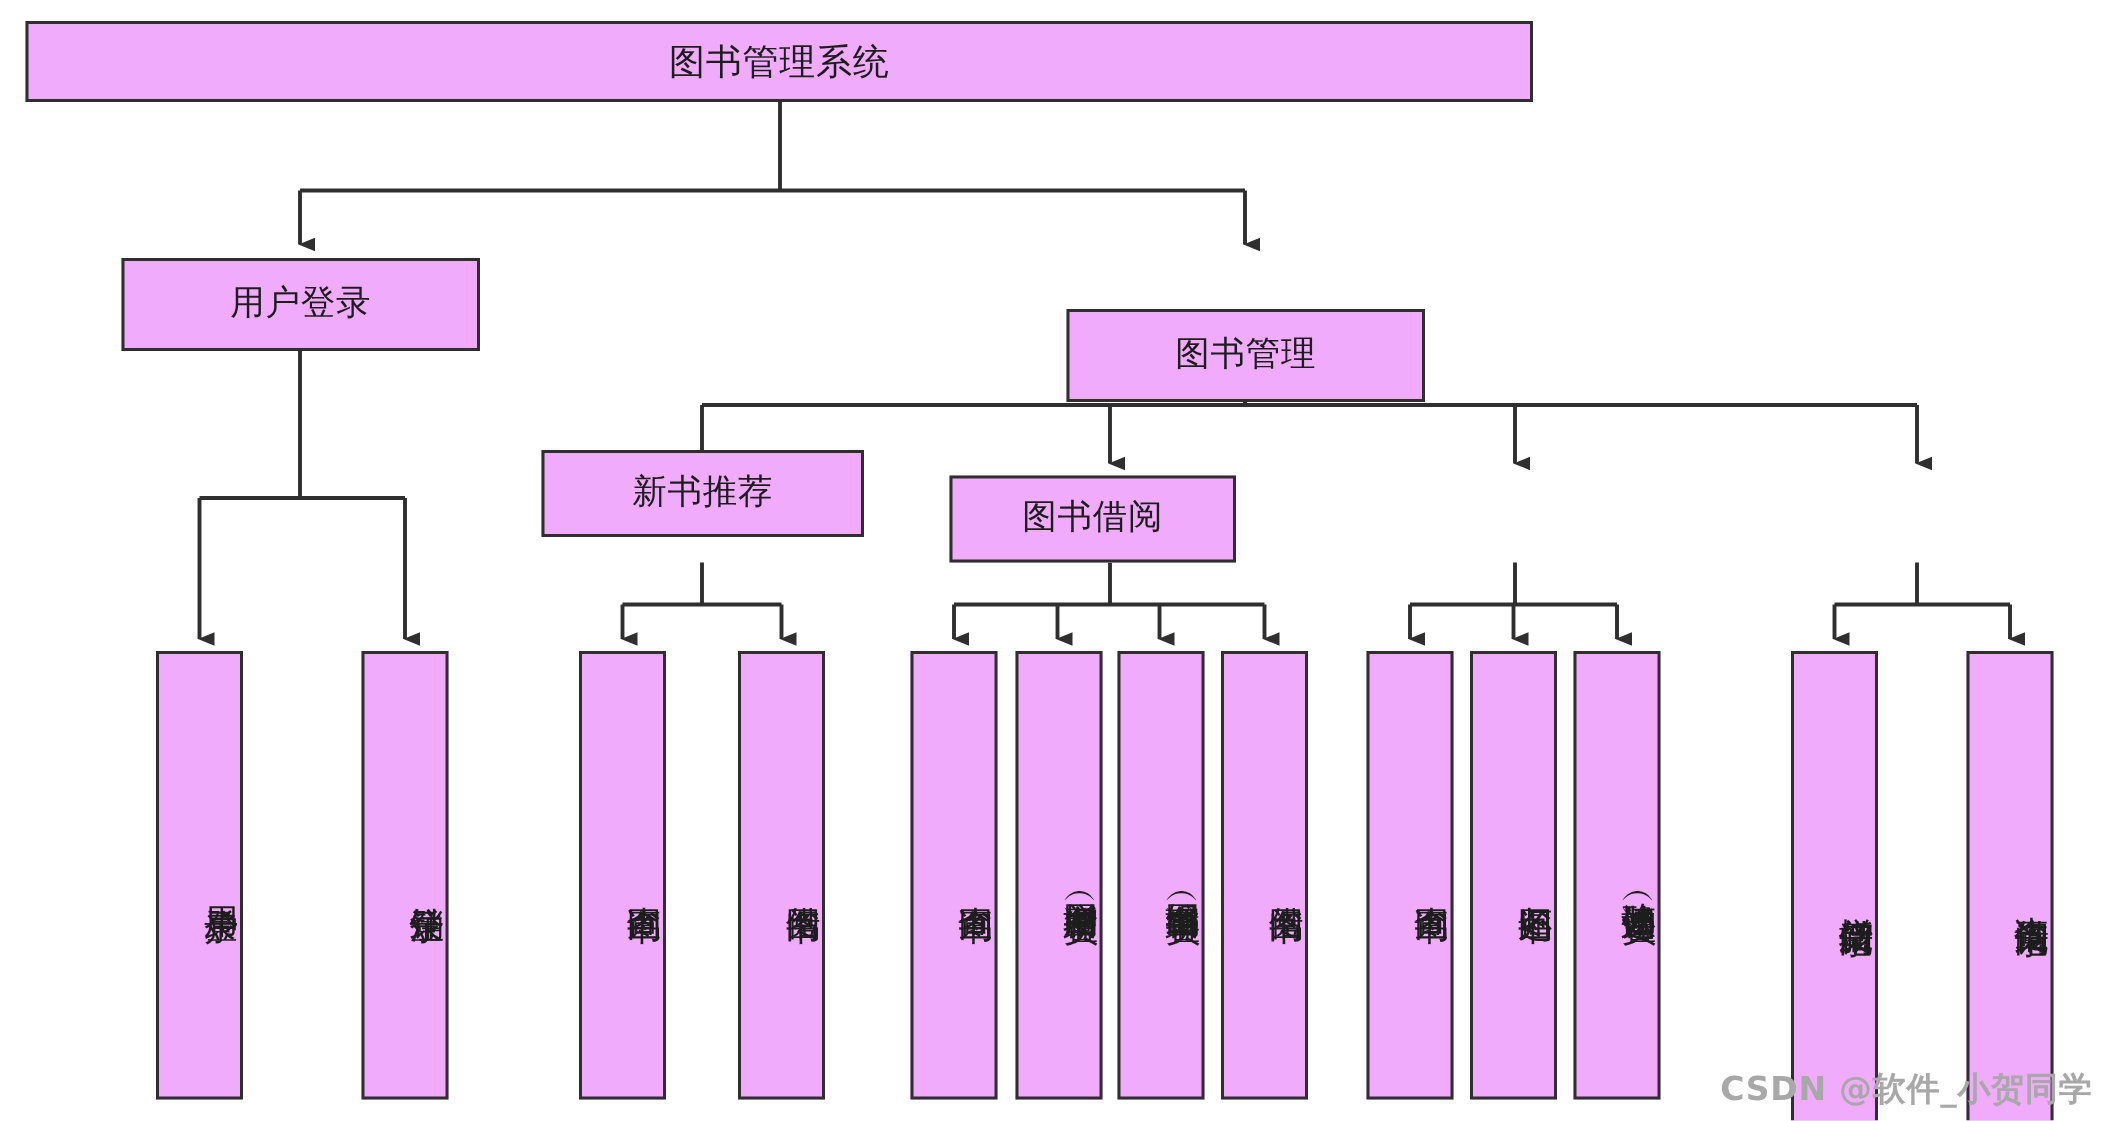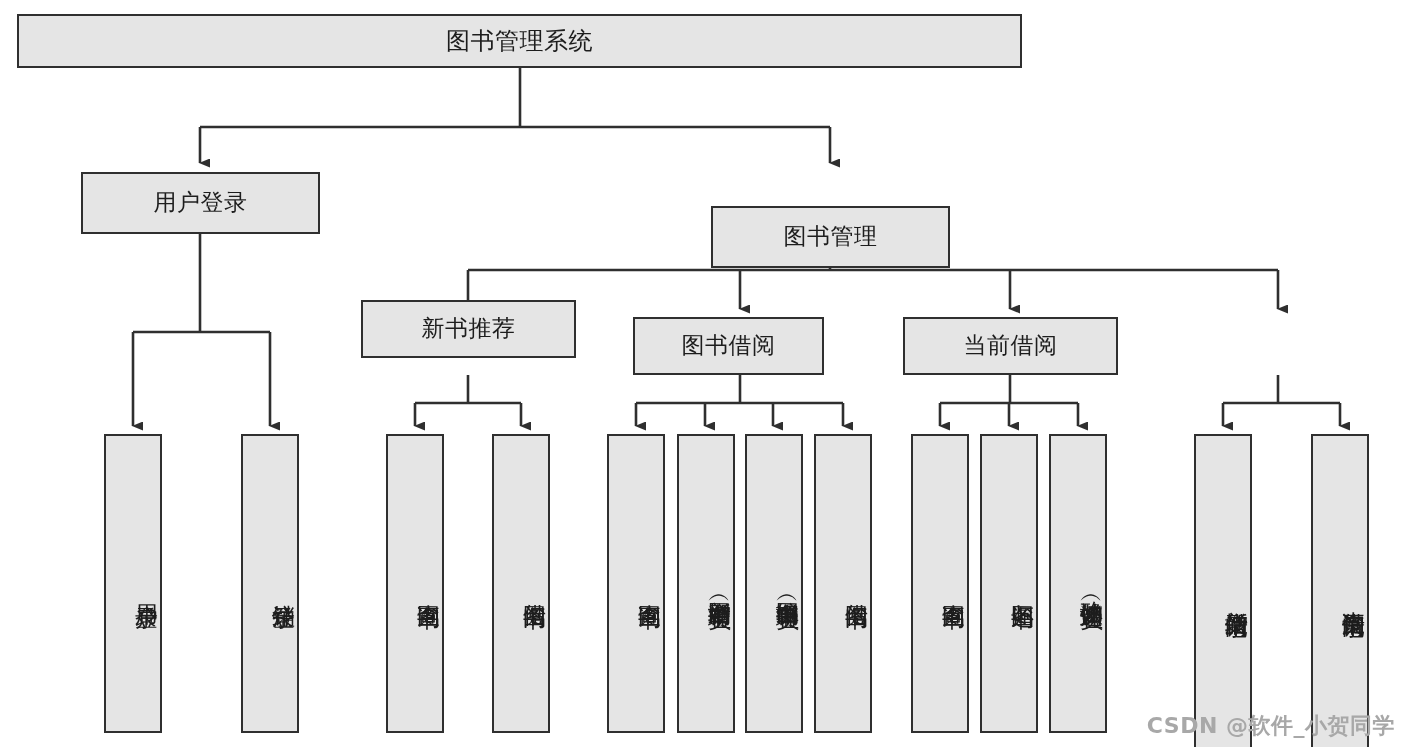--- a/index.html
+++ b/index.html
@@ -22,21 +22,21 @@
     position: absolute;
     left: 0;
     top: 0;
     width: 1405px;
     height: 747px;
     pointer-events: none;
   }
   .node {
     position: absolute;
     box-sizing: border-box;
-    background: #e5e5e5;
+    background: #f0abfc;
     border: 2px solid #2f2f2f;
     display: flex;
     align-items: center;
     justify-content: center;
     text-align: center;
     color: #1d1d1d;
   }
   .node-h {
     font-size: 23px;
     line-height: 1.2;
@@ -137,23 +137,20 @@
   <div class="node node-h" style="left:711px; top:172px; width:239px; height:62px;margin-top:34px;">
     <span>图书管理</span>
   </div>
 
   <div class="node node-h" style="left:361px; top:300px; width:215px; height:58px;">
     <span>新书推荐</span>
   </div>
   <div class="node node-h" style="left:633px; top:317px; width:191px; height:58px;">
     <span>图书借阅</span>
   </div>
-  <div class="node node-h" style="left:903px; top:317px; width:215px; height:58px;">
-    <span>当前借阅</span>
-  </div>
 
   <div class="node node-v" style="left:104px; top:434px; width:58px; height:299px;">
     <span>用户登录</span>
   </div>
   <div class="node node-v" style="left:241px; top:434px; width:58px; height:299px;">
     <span>注销登录</span>
   </div>
 
   <div class="node node-v" style="left:386px; top:434px; width:58px; height:299px;">
     <span>查询图书</span>

